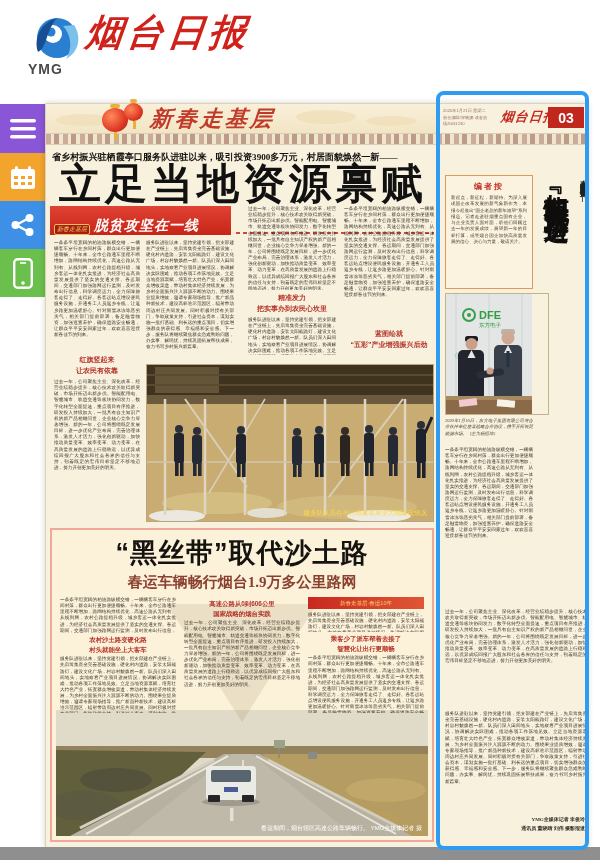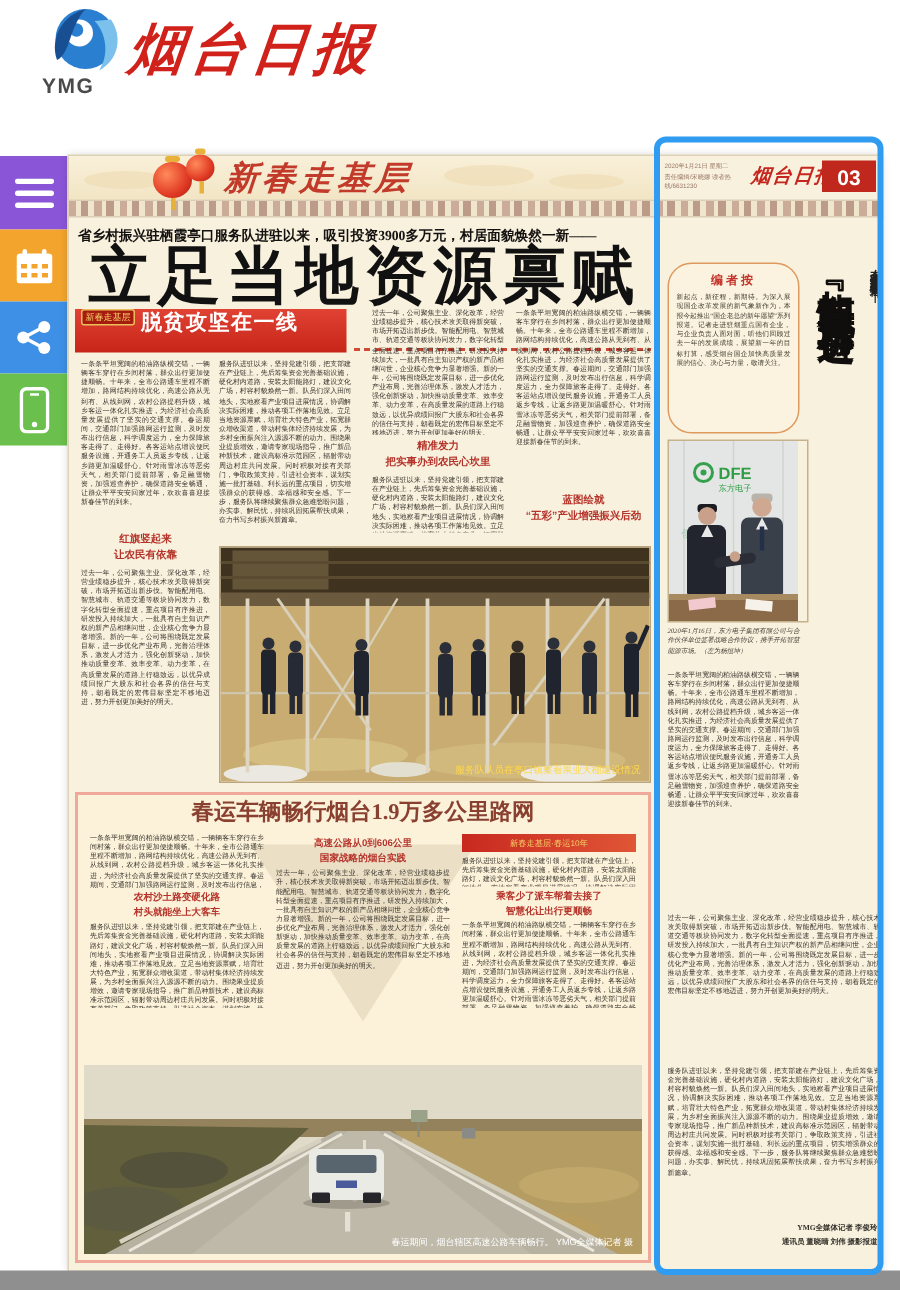--- a/index.html
+++ b/index.html
@@ -1,20 +1,20 @@
 <!DOCTYPE html>
 <html><head>
 <meta charset="utf-8">
 <style>
   html,body{margin:0;padding:0;background:#fff;}
   .stage{position:relative;width:600px;height:860px;background:#fff;overflow:hidden;font-family:"Liberation Sans",sans-serif;}
 
   
   .app-header{position:absolute;left:0;top:0;width:600px;height:96px;background:#fff;}
-  .logo{position:absolute;left:20px;top:0;width:70px;height:66px;cursor:pointer;}
+  .logo{position:absolute;left:20px;top:12px;width:70px;height:66px;cursor:pointer;}
   .brand{position:absolute;left:86px;top:8px;font-family:"Liberation Serif",serif;font-size:37px;font-weight:bold;font-style:italic;color:#d0211a;letter-spacing:4px;transform:skewX(-6deg);white-space:nowrap;}
 
   
   .side-btn{position:absolute;left:0;width:45px;display:flex;align-items:center;justify-content:center;cursor:pointer;}
   #btn-menu{top:104px;height:49px;background:#8a55d7;}
   #btn-calendar{top:153px;height:48px;background:#f2a42d;}
   #btn-share{top:201px;height:48px;background:#3e90e6;}
   #btn-phone{top:249px;height:48px;background:#6bc04d;}
 
   
@@ -29,21 +29,21 @@
   .np-masthead{position:absolute;left:394px;top:0;width:149px;height:29px;}
   .mh-meta{position:absolute;left:3px;top:4px;width:58px;font-size:4.2px;line-height:1.6;color:#9a7564;font-family:"Liberation Sans",sans-serif;}
   .mh-paper{position:absolute;left:61px;top:4px;font-size:13px;font-weight:bold;font-style:italic;color:#c5261e;letter-spacing:1px;transform:skewX(-6deg);white-space:nowrap;}
   .mh-pageno{position:absolute;right:5px;top:3px;width:36px;height:21px;background:#c0271d;color:#fff;font-size:14px;font-weight:bold;display:flex;align-items:center;justify-content:center;font-family:"Liberation Sans",sans-serif;margin-left:44px;}
 
   .ornament{position:absolute;left:0;top:29px;width:543px;height:10px;background:repeating-linear-gradient(90deg,#c2a18c 0 5px,#efe4cb 5px 8px,#b28d7a 8px 13px,#efe4cb 13px 17px);border-top:1px solid #d8c8b0;border-bottom:1px solid #d8c8b0;opacity:.85;}
 
   .kicker{position:absolute;left:6px;top:47px;width:386px;font-size:9.2px;font-weight:bold;color:#141210;white-space:nowrap;transform:scaleX(.99);transform-origin:left;}
   .headline1{position:absolute;left:0;top:58px;width:394px;text-align:center;font-size:42px;line-height:44px;font-weight:900;color:#111;letter-spacing:4px;font-family:"Liberation Sans",sans-serif;}
 
-  .sec-banner{position:absolute;left:4px;top:102px;width:181px;height:29px;background:linear-gradient(#e04233,#c72517);display:flex;align-items:flex-start;padding:0 4px;box-sizing:border-box;z-index:3;}
+  .sec-banner{position:absolute;left:4px;top:102px;width:181px;height:29px;background:linear-gradient(#e04233,#c72517);display:flex;align-items:flex-end;padding:0 4px;box-sizing:border-box;z-index:3;font-style:italic;}
   .badge{font-size:6px;color:#f6d06a;border:1px solid #eac05a;border-radius:2px;padding:0 2px;margin-right:4px;white-space:nowrap;background:#a81c10;font-family:"Liberation Sans",sans-serif;}
   .sec-title{color:#fff;font-weight:900;font-size:14px;letter-spacing:1px;white-space:nowrap;font-family:"Liberation Sans",sans-serif;}
   .sec-underline{position:absolute;left:190px;top:128px;width:198px;height:2px;background:repeating-linear-gradient(90deg,#cf4a38 0 4px,transparent 4px 7px);}
 
   .fill{font-size:4.6px;line-height:1.34;color:#37332c;text-align:justify;overflow:hidden;word-break:break-all;}
   .col{position:absolute;overflow:hidden;box-sizing:border-box;}
   #col1{left:8px;top:102px;width:86px;height:320px;padding-top:34px;}
   #col2{left:100px;top:102px;width:88px;height:156px;padding-top:34px;}
   #col3{left:202px;top:102px;width:88px;height:156px;}
   #col4{left:298px;top:102px;width:90px;height:156px;}
@@ -61,24 +61,24 @@
   .watermark{position:absolute;left:50%;top:12px;transform:translateX(-50%);width:0;height:0;border-left:75px solid transparent;border-right:75px solid transparent;border-top:118px solid rgba(150,125,85,.16);z-index:1;}
   .subhead-road{color:#b5332a;font-weight:bold;text-align:center;font-size:6.4px;line-height:1.5;margin:2px 0;font-family:"Liberation Sans",sans-serif;}
   .subhead-road span{display:block;}
   .mini-banner{height:12px;background:linear-gradient(90deg,#c8291f,#e05636);color:#f6d06a;font-size:5.5px;display:flex;align-items:center;justify-content:center;margin-bottom:3px;white-space:nowrap;font-family:"Liberation Sans",sans-serif;}
   .road-photo{position:absolute;left:4px;bottom:4px;width:372px;height:126px;}
 
   
   .right-col{position:absolute;left:397px;top:45px;width:146px;height:700px;}
   .rc-banner{position:absolute;left:0;top:0;width:146px;height:20px;background:linear-gradient(#e04233,#c72517);display:flex;align-items:center;padding:0 3px 0 15px;box-sizing:border-box;}
   .rc-title{color:#fff;font-weight:900;font-size:9.5px;letter-spacing:.5px;white-space:nowrap;font-family:"Liberation Sans",sans-serif;}
-  .editor-box{position:absolute;left:2px;top:26px;width:88px;height:114px;border:1.5px solid #de9a5e;border-radius:16px;background:#fbf3df;box-sizing:border-box;padding:5px;}
+  .editor-box{position:absolute;left:2px;top:26px;width:88px;height:114px;border:1.5px solid #de9a5e;border-radius:0;background:#fbf3df;box-sizing:border-box;padding:5px;}
   .editor-title{text-align:center;color:#c3342b;font-weight:bold;font-size:8px;letter-spacing:2px;margin-bottom:3px;font-family:"Liberation Sans",sans-serif;}
   .editor-body{font-size:4.5px;line-height:1.4;color:#433e34;text-align:justify;overflow:hidden;height:88px;word-break:break-all;}
-  .rc-photo{position:absolute;left:2px;top:144px;width:94px;height:122px;border:1px solid #c4b28c;box-sizing:border-box;}
+  .rc-photo{position:absolute;left:2px;top:144px;width:104px;height:122px;border:1px solid #c4b28c;box-sizing:border-box;}
   .rc-caption{position:absolute;left:2px;top:269px;width:88px;font-size:4.4px;line-height:1.45;color:#4a453c;font-style:italic;text-align:justify;}
   .rc-body-left{position:absolute;left:2px;top:298px;width:88px;height:158px;}
   .vertical-head{position:absolute;right:1px;top:24px;height:442px;writing-mode:vertical-rl;}
   .v-lead{display:block;font-size:8px;font-weight:bold;color:#222;letter-spacing:1px;margin-left:3px;font-family:"Liberation Sans",sans-serif;}
   .v-big{display:block;font-size:25px;font-weight:900;color:#0f0e0c;letter-spacing:2px;font-family:"Liberation Sans",sans-serif;}
   .rc-body-full{position:absolute;left:2px;top:460px;width:142px;height:202px;}
   .rc-body-full .fill{height:100px;margin-bottom:2px;}
   .rc-byline{position:absolute;right:4px;top:666px;width:138px;text-align:right;font-size:5px;font-weight:bold;color:#33302a;line-height:1.8;}
 
   
@@ -284,20 +284,21 @@
                 <rect x="275" y="96" width="3.6" height="17"></rect>
                 <line x1="278" y1="68" x2="285" y2="52" stroke="#1e222c" stroke-width="3"></line>
               </g>
           </g>
           <text x="280" y="150" text-anchor="end" font-size="6.5" fill="#ffd84a" font-family="Liberation Sans, sans-serif">服务队队员在亭口镇察看果业大棚建设情况</text>
         </svg>
       </div>
     </div>
 
     <div class="road-box">
+      <div class="road-headline">“黑丝带”取代沙土路</div>
       <div class="road-subtitle">春运车辆畅行烟台1.9万多公里路网</div>
       <div class="road-cols">
         <div class="watermark"></div>
         <div class="road-col">
           <div class="fill" style="height:36px;">一条条平坦宽阔的柏油路纵横交错，一辆辆客车穿行在乡间村落，群众出行更加便捷顺畅。十年来，全市公路通车里程不断增加，路网结构持续优化，高速公路从无到有、从线到网，农村公路提档升级，城乡客运一体化扎实推进，为经济社会高质量发展提供了坚实的交通支撑。春运期间，交通部门加强路网运行监测，及时发布出行信息，科学调度运力，全力保障旅客走得了、走得好。各客运站点增设便民服务设施，开通务工人员返乡专线，让返乡路更加温暖舒心。针对雨雪冰冻等恶劣天气，相关部门提前部署，备足融雪物资，加强巡查养护，确保道路安全畅通，让群众平平安安回家过年，欢欢喜喜迎接新春佳节的到来。</div>
           <div class="subhead-road">
             <span>农村沙土路变硬化路</span>
             <span>村头就能坐上大客车</span>
           </div>
           <div class="fill" style="flex:1;">服务队进驻以来，坚持党建引领，把支部建在产业链上，先后筹集资金完善基础设施，硬化村内道路，安装太阳能路灯，建设文化广场，村容村貌焕然一新。队员们深入田间地头，实地察看产业项目进展情况，协调解决实际困难，推动各项工作落地见效。立足当地资源禀赋，培育壮大特色产业，拓宽群众增收渠道，带动村集体经济持续发展，为乡村全面振兴注入源源不断的动力。围绕果业提质增效，邀请专家现场指导，推广新品种新技术，建设高标准示范园区，辐射带动周边村庄共同发展。同时积极对接有关部门，争取政策支持，引进社会资本，谋划实施一批打基础、利长远的重点项目，切实增强群众的获得感、幸福感和安全感。下一步，服务队将继续聚焦群众急难愁盼问题，办实事、解民忧，持续巩固拓展帮扶成果，奋力书写乡村振兴新篇章。</div>

